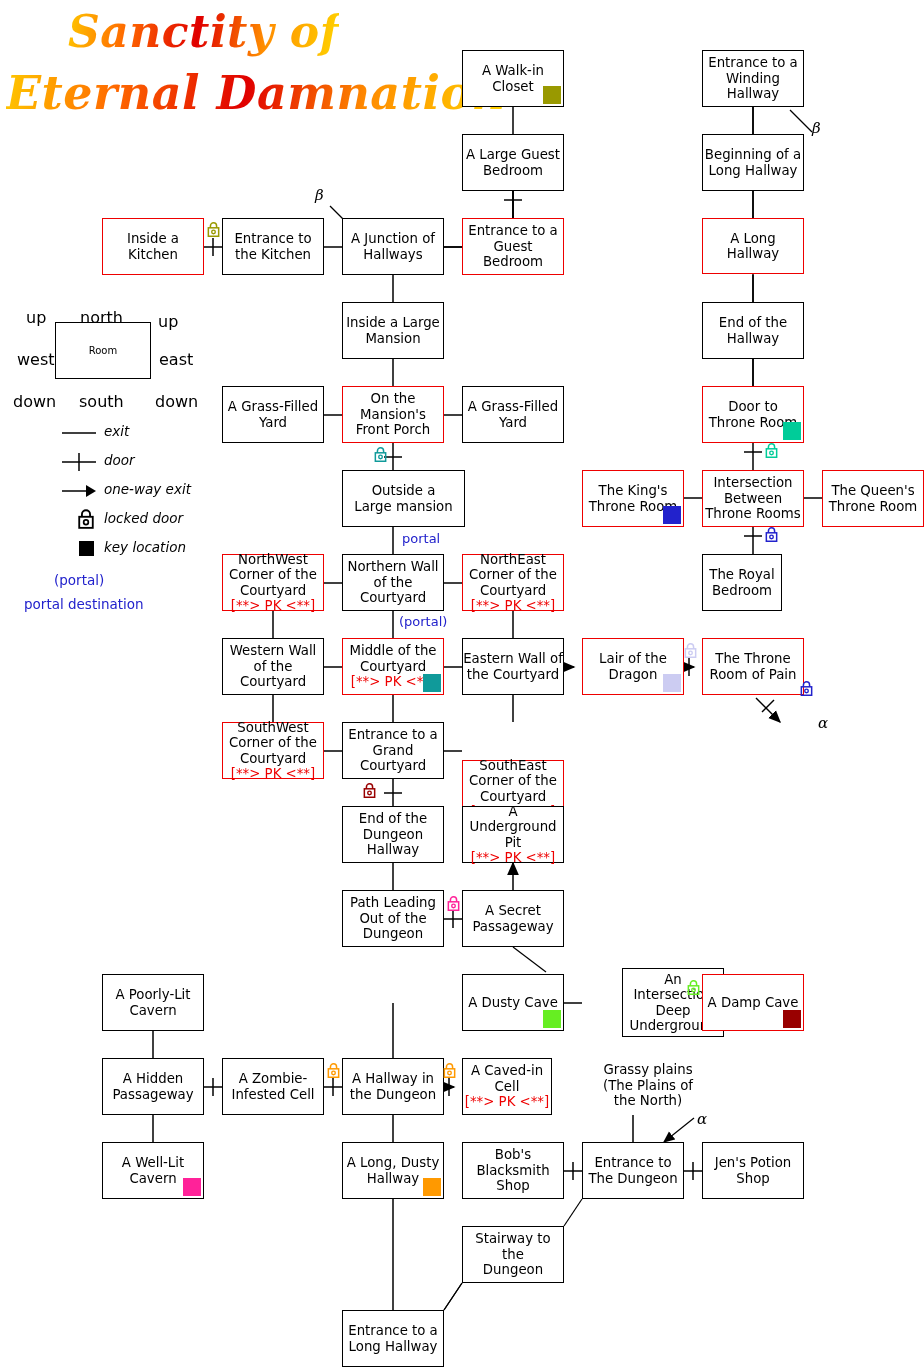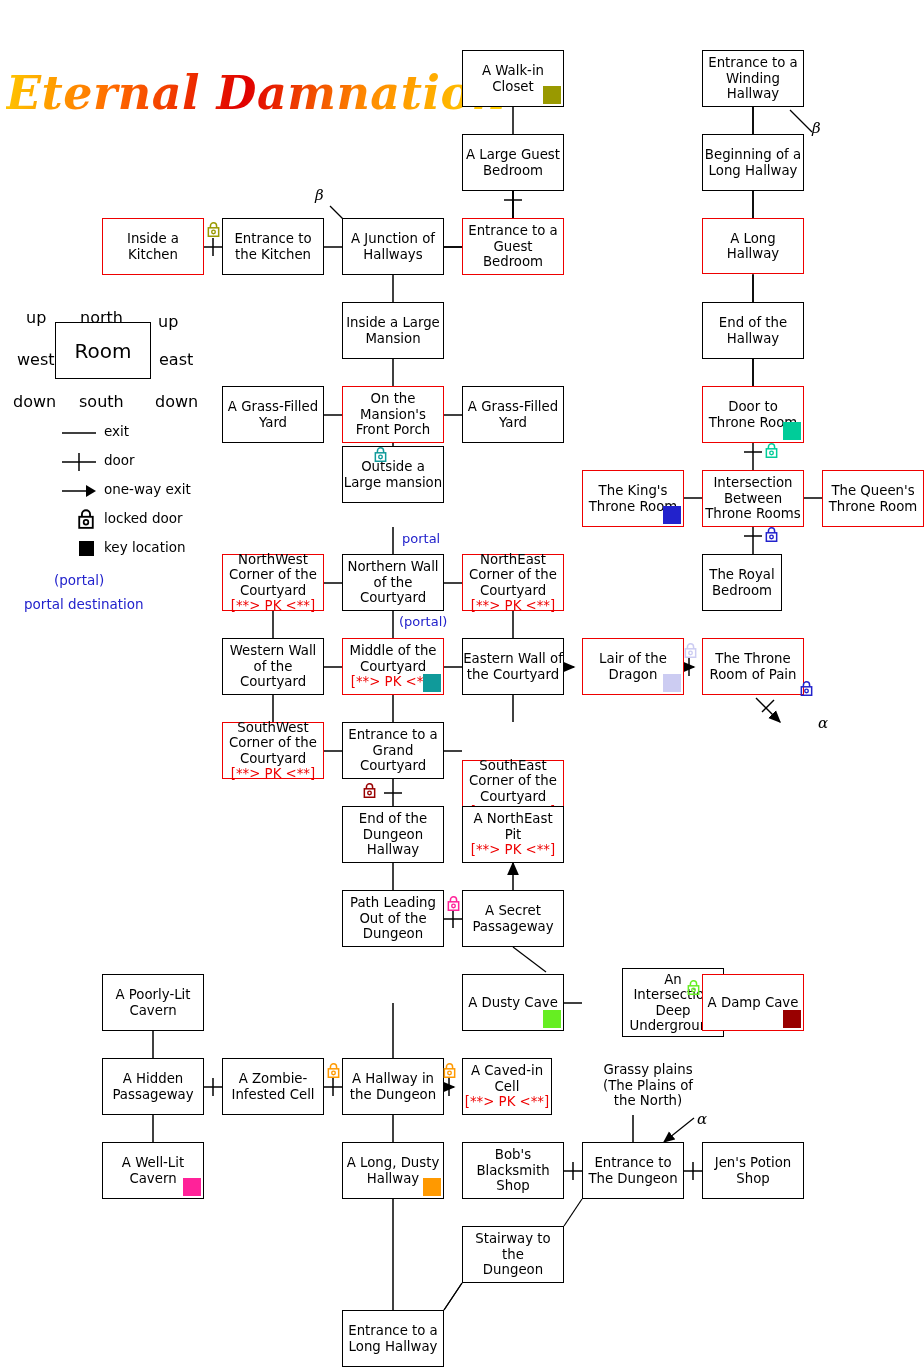--- a/index.html
+++ b/index.html
@@ -16,24 +16,24 @@
          -webkit-text-fill-color:transparent;}
   #title1{left:68px;top:6px;font-size:44px;}
   #title2{left:6px;top:66px;font-size:46px;}
 
   .credits{position:absolute;left:88px;top:142px;font-size:15.5px;line-height:20.5px;
            white-space:pre-line;}
 
   
   .legend{position:absolute;left:0;top:300px;width:215px;}
   .lgRoom{position:absolute;left:55px;top:22px;width:96px;height:57px;border:1.6px solid #000;
-          box-sizing:border-box;display:flex;align-items:center;justify-content:center;font-size:20px;}
+          box-sizing:border-box;display:flex;align-items:center;justify-content:center;font-size:10px;}
   .lgDir{position:absolute;font-size:16px;}
   .lgRow{position:absolute;left:0;width:215px;height:22px;font-size:13.5px;}
-  .lgRow .lbl{position:absolute;left:104px;top:1px;}
+  .lgRow .lbl{position:absolute;left:104px;top:1px;font-style:italic;}
   .lgSym{position:absolute;left:62px;top:0;width:36px;height:22px;}
   .lgPortal{position:absolute;color:#2222cc;font-size:13.5px;}
 
   
   .room{position:absolute;box-sizing:border-box;border:1.5px solid #000;background:#fff;
         display:flex;flex-direction:column;align-items:center;justify-content:center;
         text-align:center;font-size:13.3px;line-height:15.5px;z-index:5;}
   .room.pk{border-color:#ee0000;}
   .room .nm{white-space:pre-line;}
   .room .pkt{color:#ee0000;white-space:nowrap;}
@@ -45,20 +45,21 @@
          font-style:italic;font-size:15px;z-index:8;}
   .plbl{position:absolute;color:#2222cc;font-size:13px;white-space:nowrap;z-index:8;}
   .note{position:absolute;font-size:13.3px;line-height:15.5px;text-align:center;
         white-space:pre-line;z-index:6;}
 </style>
 </head>
 <body>
 
 <div id="map">
 
+  <div class="title" id="title1">Sanctity of</div>
   <div class="title" id="title2">Eternal Damnation</div>
 
   <div class="legend">
     <div class="lgDir" style="left:26px;top:8px;">up</div>
     <div class="lgDir" style="left:80px;top:8px;">north</div>
     <div class="lgDir" style="left:158px;top:12px;">up</div>
     <div class="lgDir" style="left:17px;top:50px;">west</div>
     <div class="lgDir" style="left:159px;top:50px;">east</div>
     <div class="lgDir" style="left:13px;top:92px;">down</div>
     <div class="lgDir" style="left:79px;top:92px;">south</div>
@@ -295,21 +296,21 @@
       </div>
       <div class="room pk" style="left: 342px; top: 386px; width: 102px; height: 57px;">
         <div class="nm">On the
 Mansion's
 Front Porch</div>
       </div>
       <div class="room" style="left: 462px; top: 386px; width: 102px; height: 57px;">
         <div class="nm">A Grass-Filled
 Yard</div>
       </div>
-      <div class="room" style="left: 342px; top: 446px; width: 102px; height: 57px;">
+      <div class="room" style="left: 342px; top: 470px; width: 123px; height: 57px;">
         <div class="nm">Outside a
 Large mansion</div>
       </div>
       <div class="room pk" style="left: 222px; top: 554px; width: 102px; height: 57px;">
         <div class="nm">NorthWest
 Corner of the
 Courtyard</div>
         <div class="pkt">[**&gt; PK &lt;**]</div>
       </div>
       <div class="room" style="left: 342px; top: 554px; width: 102px; height: 57px;">
@@ -363,21 +364,21 @@
 Corner of the
 Courtyard</div>
         <div class="pkt">[**&gt; PK &lt;**]</div>
       </div>
       <div class="room" style="left: 342px; top: 806px; width: 102px; height: 57px;">
         <div class="nm">End of the
 Dungeon
 Hallway</div>
       </div>
       <div class="room" style="left: 462px; top: 806px; width: 102px; height: 57px;">
-        <div class="nm">A NorthEast
+        <div class="nm">A Underground
 Pit</div>
         <div class="pkt">[**&gt; PK &lt;**]</div>
       </div>
       <div class="room" style="left: 342px; top: 890px; width: 102px; height: 57px;">
         <div class="nm">Path Leading
 Out of the
 Dungeon</div>
       </div>
       <div class="room" style="left: 462px; top: 890px; width: 102px; height: 57px;">
         <div class="nm">A Secret

